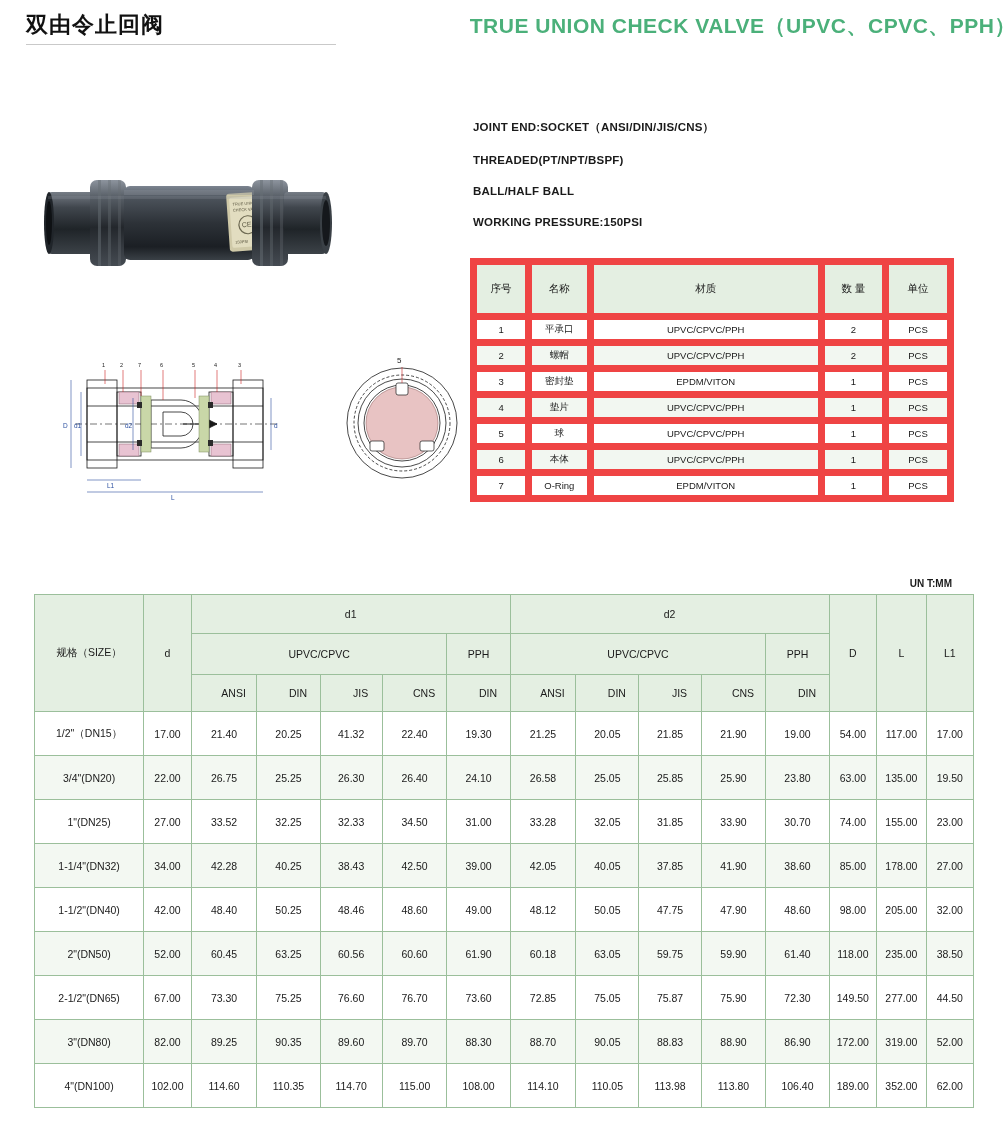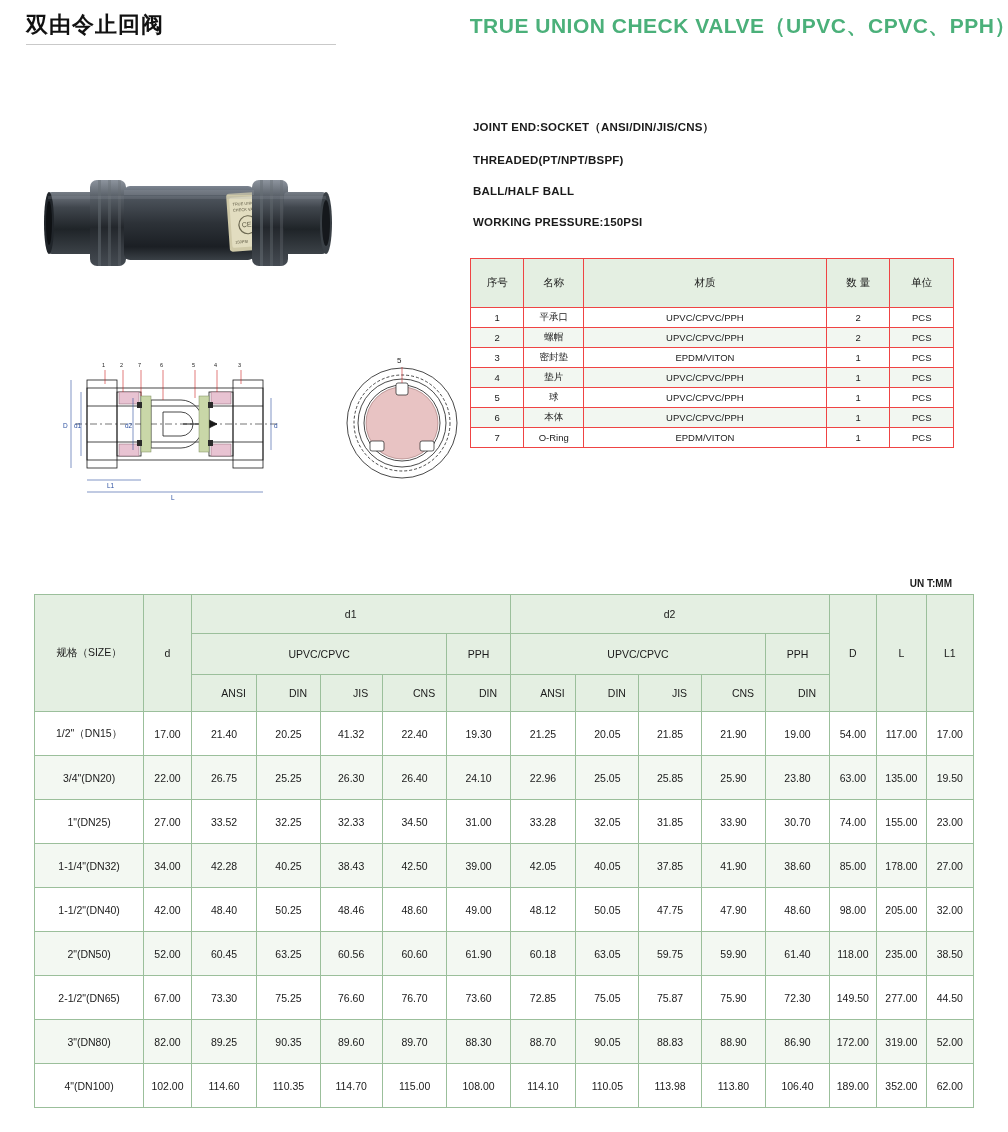--- a/index.html
+++ b/index.html
@@ -28,21 +28,21 @@
   }
   
   .specs{position:absolute;left:473px;top:120px;width:470px;}
   .specs div{font-size:11.5px;font-weight:bold;color:#1a1a1a;margin-bottom:19px;letter-spacing:.2px;}
   
   .parts{
     position:absolute;left:470px;top:258px;width:484px;
     border-collapse:collapse;font-size:9.5px;
   }
   .parts th,.parts td{
-    border:1px solid #ef4444;
+    border:7px solid #ef4444;
     text-align:center;
     color:#1a1a1a;
   }
   .parts thead th{
     background:#e4efe2;height:46px;font-weight:normal;font-size:10.5px;
   }
   .parts tbody td{height:17px;font-size:9.5px;}
   .parts tbody tr:nth-child(even) td{background:#f2f7f1;}
   .p-c1{width:50px;}
   .p-c2{width:56px;}
@@ -367,21 +367,21 @@
       <td>17.00</td>
     </tr>
     <tr>
       <td>3/4"(DN20)</td>
       <td>22.00</td>
       <td>26.75</td>
       <td>25.25</td>
       <td>26.30</td>
       <td>26.40</td>
       <td>24.10</td>
-      <td>22.96</td>
+      <td>26.58</td>
       <td>25.05</td>
       <td>25.85</td>
       <td>25.90</td>
       <td>23.80</td>
       <td>63.00</td>
       <td>135.00</td>
       <td>19.50</td>
     </tr>
     <tr>
       <td>1"(DN25)</td>

